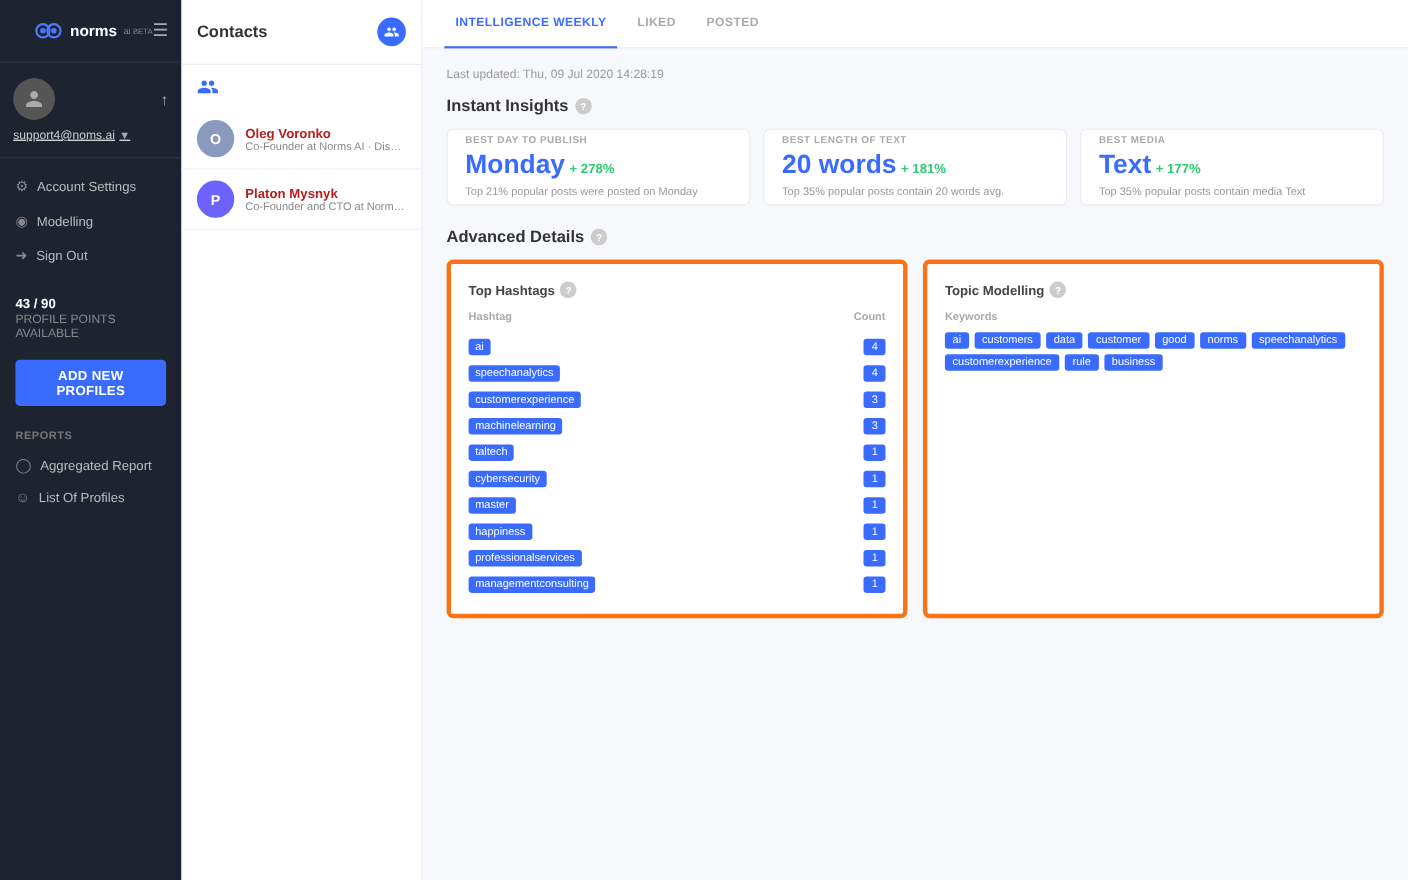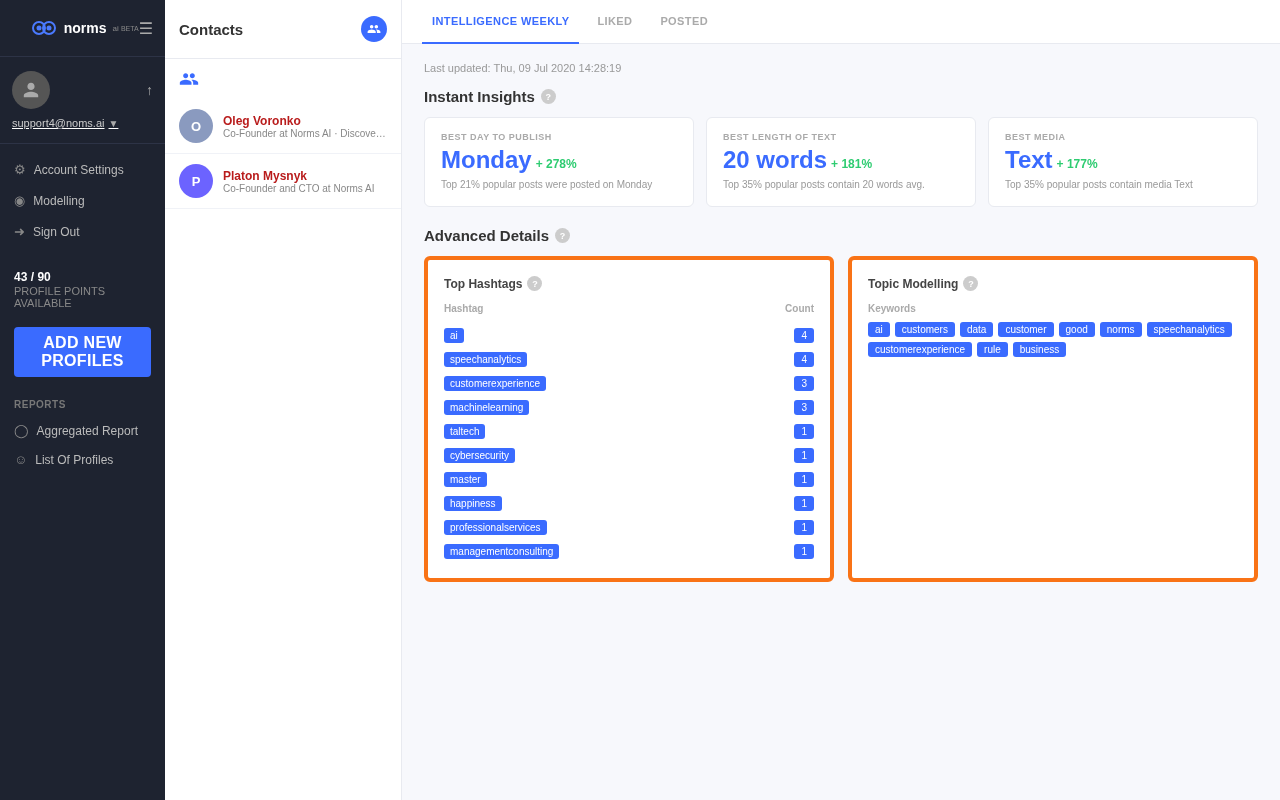--- a/index.html
+++ b/index.html
@@ -46,35 +46,35 @@
     }
     .nav-icon { font-size: 13px; color: #888; }
 
     .profile-points-section { padding: 10px 14px; }
     .points-text { font-size: 11px; color: #888; }
     .points-value { font-size: 12px; color: #fff; font-weight: 600; }
     .add-profiles-btn {
       margin: 8px 14px 14px;
       background: #3a6bff;
       color: #fff; border: none; border-radius: 4px;
-      padding: 7px 10px; font-size: 16px; font-weight: 600;
+      padding: 7px 10px; font-size: 12px; font-weight: 600;
       cursor: pointer; width: calc(100% - 28px);
       text-transform: uppercase; letter-spacing: 0.3px;
     }
 
     .reports-section { padding: 8px 14px 4px; }
     .reports-label { font-size: 10px; color: #777; font-weight: 600; letter-spacing: 0.5px; text-transform: uppercase; margin-bottom: 6px; }
     .reports-item {
       display: flex; align-items: center; gap: 8px;
       padding: 7px 0; font-size: 12px; color: #bbb; cursor: pointer;
     }
 
     
     #contacts-panel {
-      width: 237px;
+      width: 219px;
       background: #fff;
       border-right: 1px solid #e8eaf0;
       display: flex;
       flex-direction: column;
       flex-shrink: 0;
       height: 800px;
     }
     .contacts-header {
       display: flex; align-items: center; justify-content: space-between;
       padding: 16px 14px; border-bottom: 1px solid #e8eaf0;
@@ -142,21 +142,21 @@
       background: #ccc; color: #fff; font-size: 9px;
       display: flex; align-items: center; justify-content: center;
       cursor: pointer; font-weight: 700;
     }
 
     .insight-cards {
       display: flex; gap: 12px; margin-bottom: 20px;
     }
     .insight-card {
       flex: 1; background: #fff; border: 1px solid #e8eaf0;
-      border-radius: 6px; padding: 14px 16px;
+      border-radius: 6px; padding: 4px 16px;
     }
     .insight-card-label { font-size: 9px; font-weight: 700; color: #aaa; text-transform: uppercase; letter-spacing: 0.5px; margin-bottom: 4px; }
     .insight-card-main { font-size: 24px; font-weight: 700; color: #3a6bff; }
     .insight-card-main .pct { font-size: 12px; color: #2ecc71; font-weight: 600; margin-left: 4px; }
     .insight-card-desc { font-size: 10px; color: #999; margin-top: 4px; line-height: 1.4; }
 
     .advanced-details-section { margin-bottom: 20px; }
 
     .adv-cards { display: flex; gap: 14px; }
     .adv-card {

